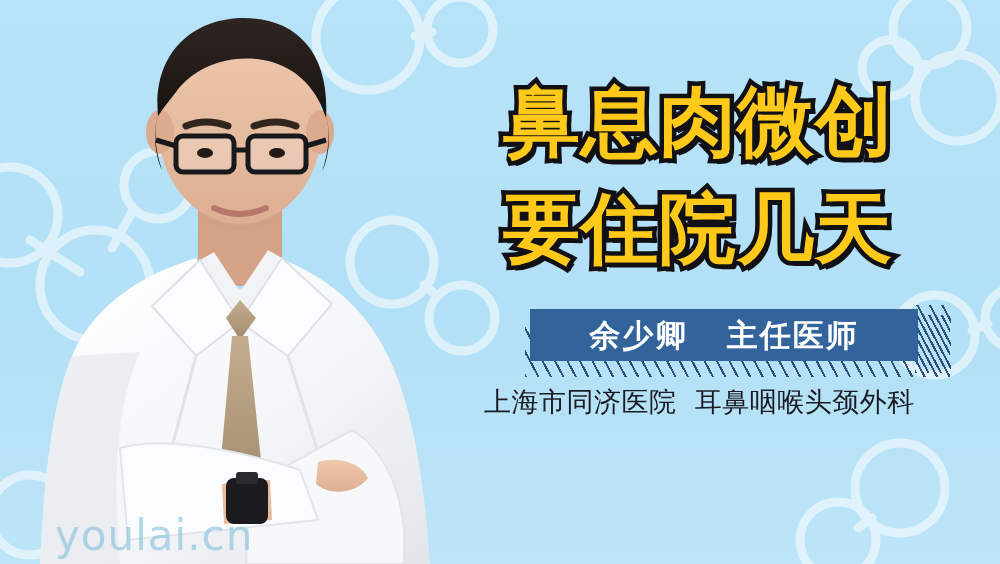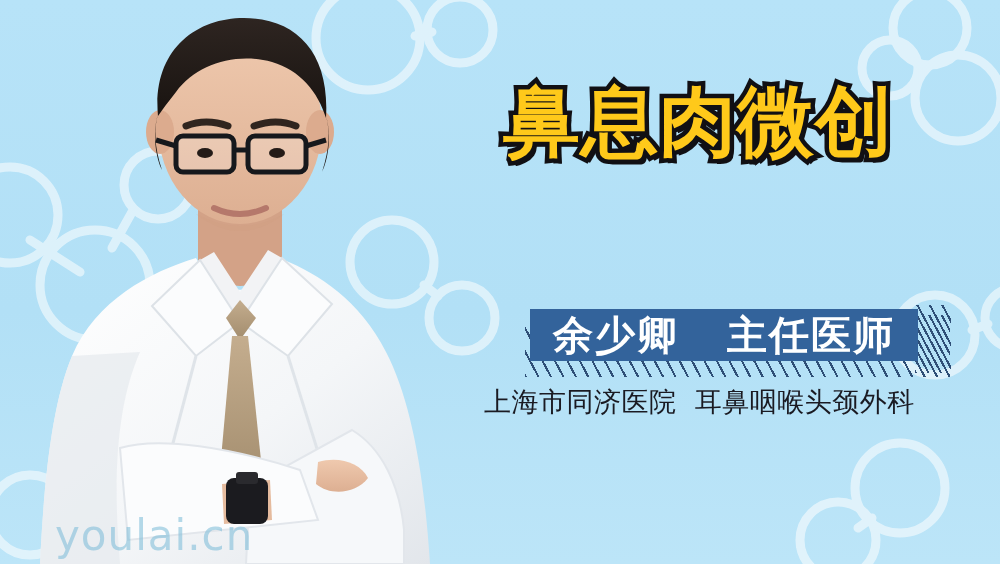--- a/index.html
+++ b/index.html
@@ -107,21 +107,21 @@
     width: 388px;
     height: 52px;
     background: #33639b;
     display: flex;
     align-items: center;
     justify-content: center;
   }
   .badge-text {
     font-family: "DejaVu Sans", "Liberation Sans", sans-serif;
     font-weight: 700;
-    font-size: 40px;
+    font-size: 31px;
     letter-spacing: 2px;
     color: #ffffff;
     white-space: pre;
     line-height: 1;
   }
 
   .affiliation {
     position: absolute;
     left: 14px;
     top: 386px;
@@ -286,20 +286,23 @@
       <path d="M196 214 Q240 248 284 214 Q240 238 196 214 Z" fill="#d2a084" opacity="0.5"></path>
     </svg>
   </div>
 
   <div class="headline-block">
 
     <div class="headline headline-1">
       <span class="inner">鼻息肉微创</span>
     </div>
 
+    <div class="headline headline-2">
+      <span class="inner">要住院几天</span>
+    </div>
 
     <div class="badge-wrap">
       <div class="badge-hatch"></div>
       <div class="badge-hatch-right"></div>
       <div class="badge">
         <span class="badge-text">余少卿   主任医师</span>
       </div>
     </div>
 
     <div class="affiliation">上海市同济医院  耳鼻咽喉头颈外科</div>

